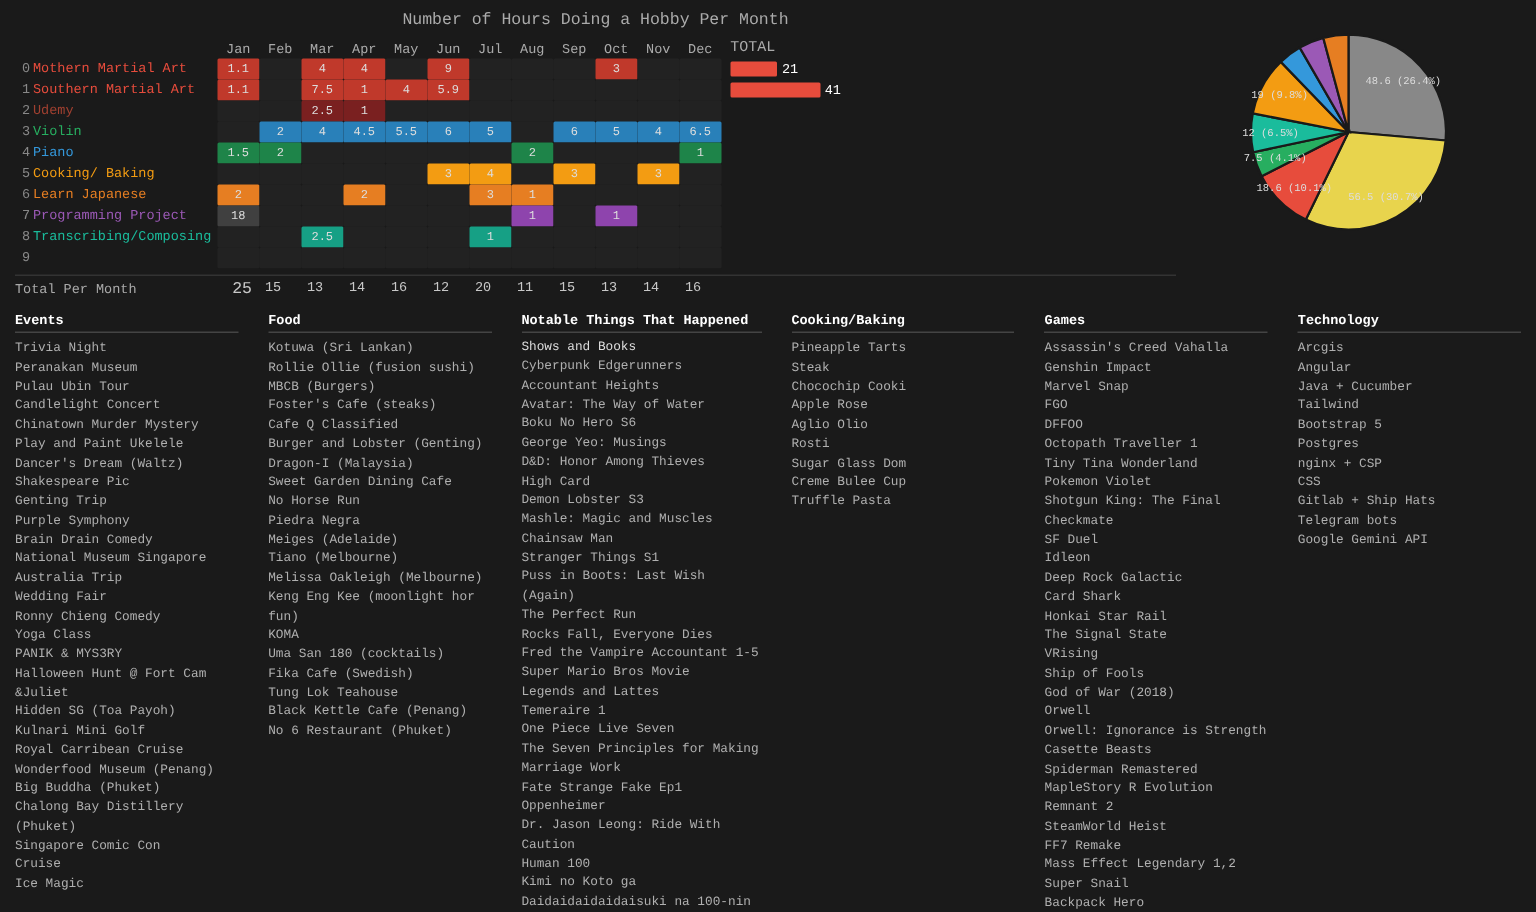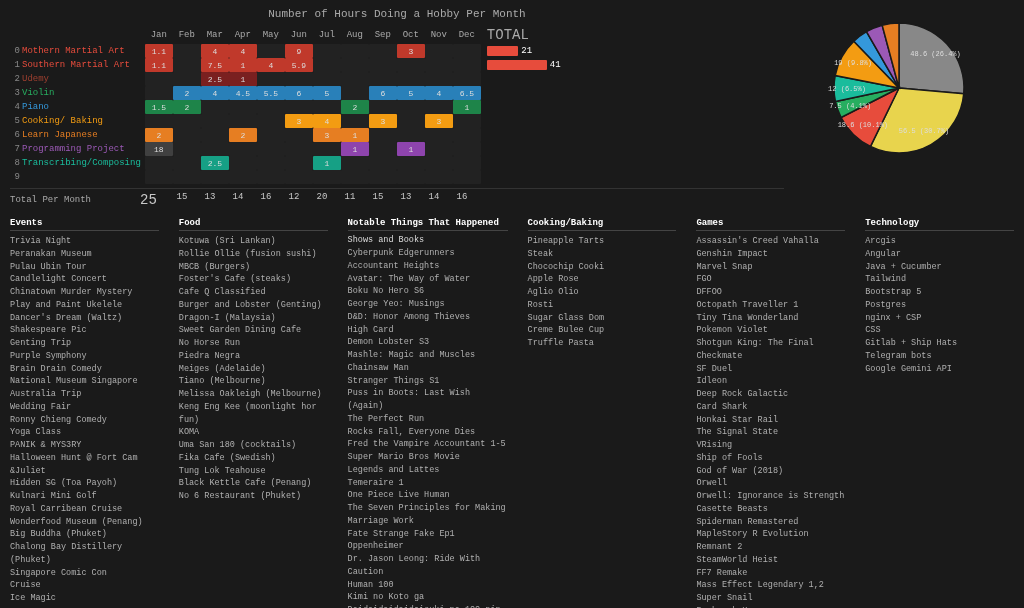--- a/index.html
+++ b/index.html
@@ -67,21 +67,21 @@
       height: 14px;
       text-align: center;
       color: #ddd;
       font-size: 8px;
       border-radius: 1px;
       padding: 1px;
     }
 
     .total-header {
       color: #fff;
-      font-size: 14px;
+      font-size: 10px;
       font-weight: bold;
       padding-left: 6px;
     }
 
     
     .pie-area {
       width: 220px;
       flex-shrink: 0;
       position: relative;
       display: flex;
@@ -323,21 +323,21 @@
                 <td class="cell" style="background-color: rgb(34, 34, 34);"></td>
                 <td style="padding-left: 6px;"></td>
               </tr>
             </tbody>
         </table>
       </div>
 
       <div style="display:flex;align-items:center;margin:4px 0 0 0;border-top:1px solid #333;padding-top:3px;">
         <div style="width:130px;font-size:9px;color:#aaa;flex-shrink:0;">Total Per Month</div>
         <div style="display:flex;" id="monthly-totals-cells">
-            <div style="width: 28px; text-align: left; font-size: 14px; color: rgb(200, 200, 200);">25</div>
+            <div style="width: 28px; text-align: right; font-size: 11px; color: rgb(200, 200, 200);">25</div>
             <div style="width: 28px; text-align: center; font-size: 9px; color: rgb(200, 200, 200);">15</div>
             <div style="width: 28px; text-align: center; font-size: 9px; color: rgb(200, 200, 200);">13</div>
             <div style="width: 28px; text-align: center; font-size: 9px; color: rgb(200, 200, 200);">14</div>
             <div style="width: 28px; text-align: center; font-size: 9px; color: rgb(200, 200, 200);">16</div>
             <div style="width: 28px; text-align: center; font-size: 9px; color: rgb(200, 200, 200);">12</div>
             <div style="width: 28px; text-align: center; font-size: 9px; color: rgb(200, 200, 200);">20</div>
             <div style="width: 28px; text-align: center; font-size: 9px; color: rgb(200, 200, 200);">11</div>
             <div style="width: 28px; text-align: center; font-size: 9px; color: rgb(200, 200, 200);">15</div>
             <div style="width: 28px; text-align: center; font-size: 9px; color: rgb(200, 200, 200);">13</div>
             <div style="width: 28px; text-align: center; font-size: 9px; color: rgb(200, 200, 200);">14</div>
@@ -444,21 +444,21 @@
           <div class="col-item">Mashle: Magic and Muscles</div>
           <div class="col-item">Chainsaw Man</div>
           <div class="col-item">Stranger Things S1</div>
           <div class="col-item">Puss in Boots: Last Wish (Again)</div>
           <div class="col-item">The Perfect Run</div>
           <div class="col-item">Rocks Fall, Everyone Dies</div>
           <div class="col-item">Fred the Vampire Accountant 1-5</div>
           <div class="col-item">Super Mario Bros Movie</div>
           <div class="col-item">Legends and Lattes</div>
           <div class="col-item">Temeraire 1</div>
-          <div class="col-item">One Piece Live Human</div>
+          <div class="col-item">One Piece Live Seven</div>
           <div class="col-item">The Seven Principles for Making Marriage Work</div>
           <div class="col-item">Fate Strange Fake Ep1</div>
           <div class="col-item">Oppenheimer</div>
           <div class="col-item">Dr. Jason Leong: Ride With Caution</div>
           <div class="col-item">Human 100</div>
           <div class="col-item">Kimi no Koto ga Daidaidaidaidaisuki na 100-nin</div>
         </div>
     </div>
 
     <div class="col">

